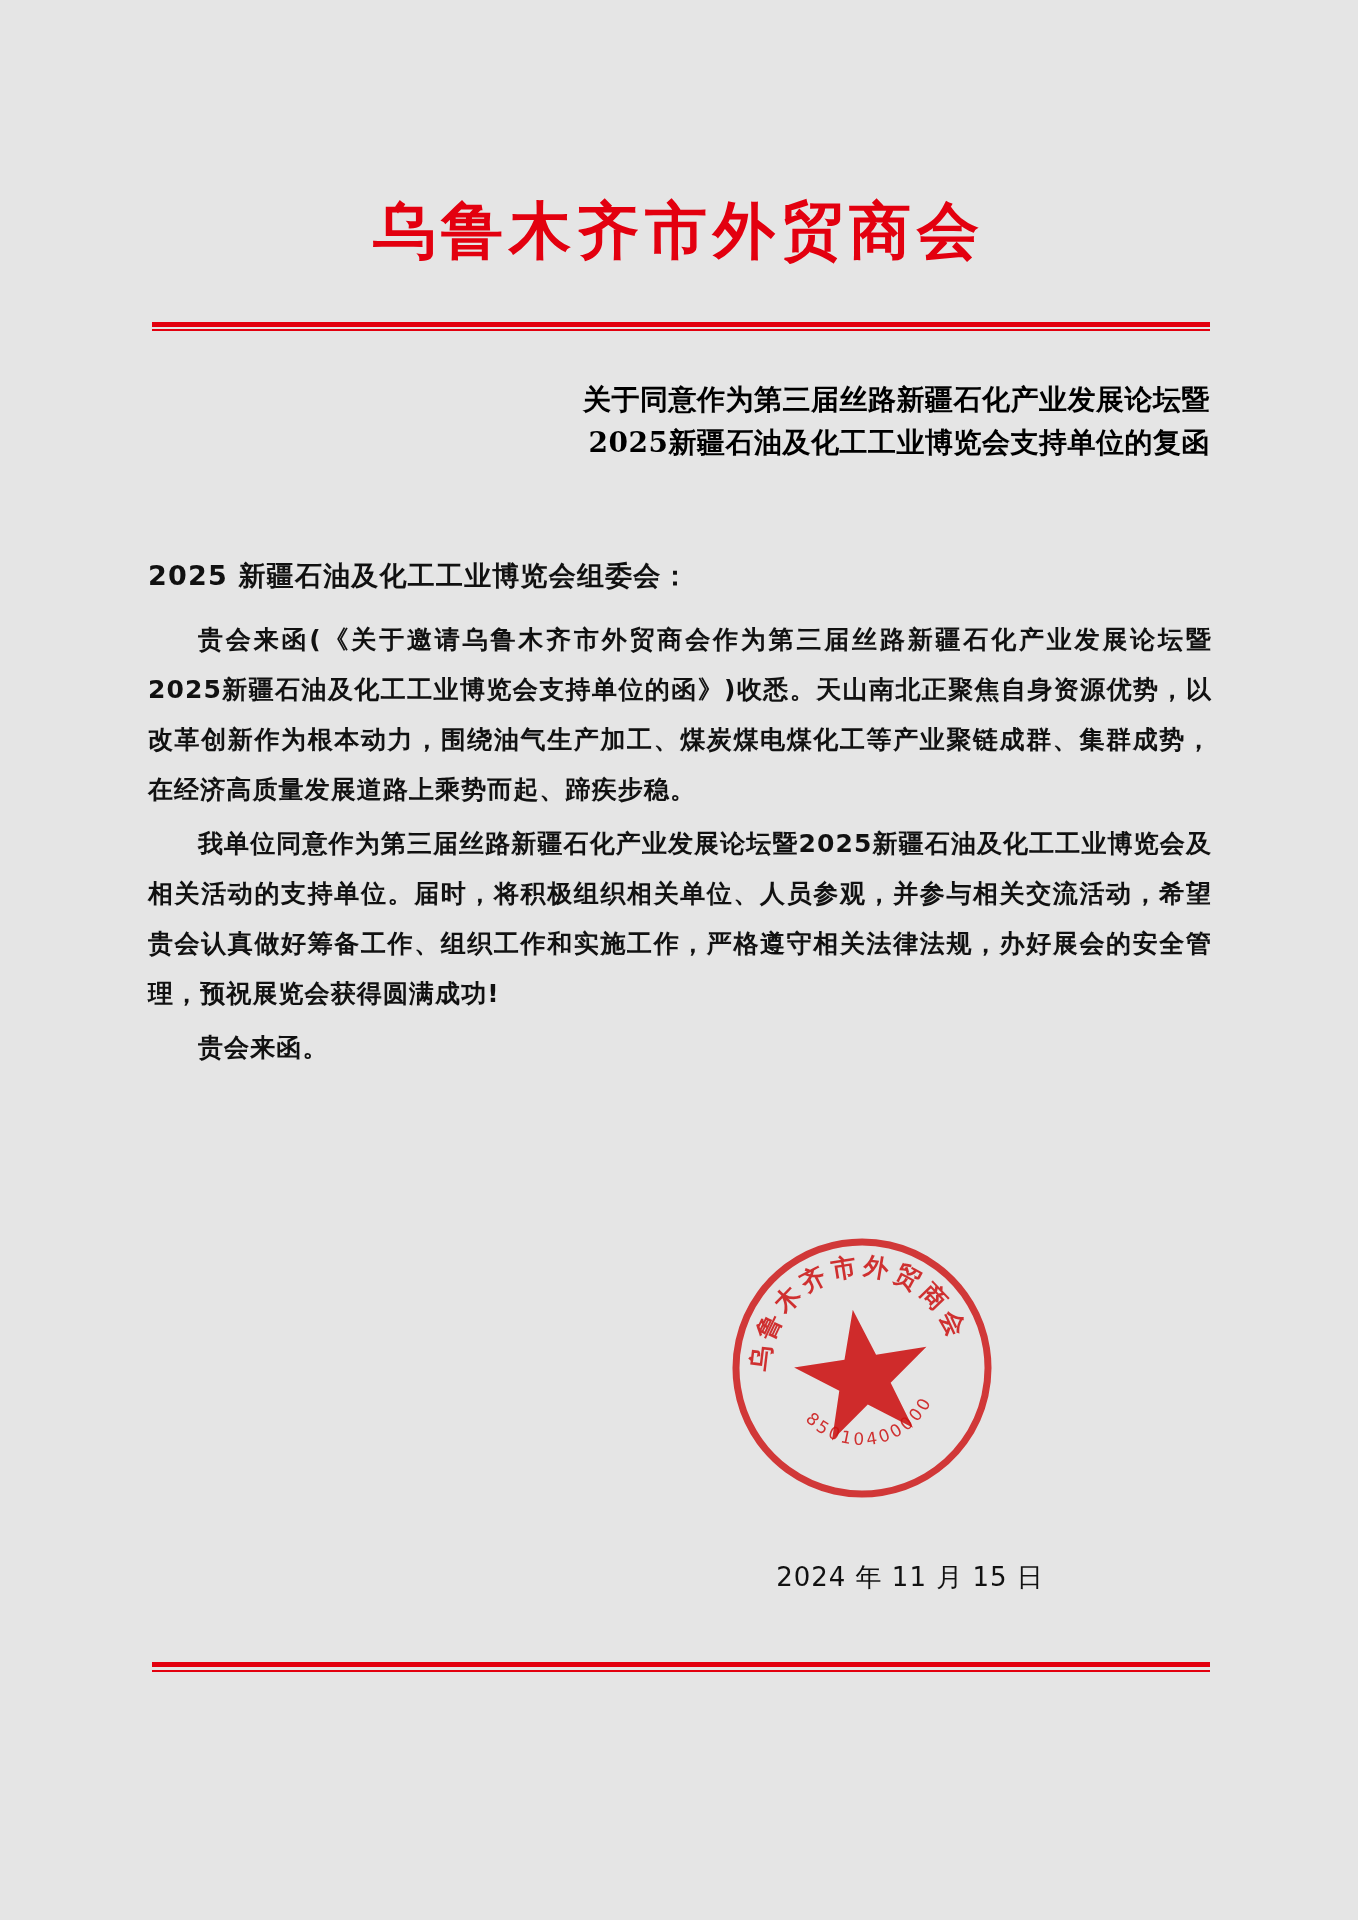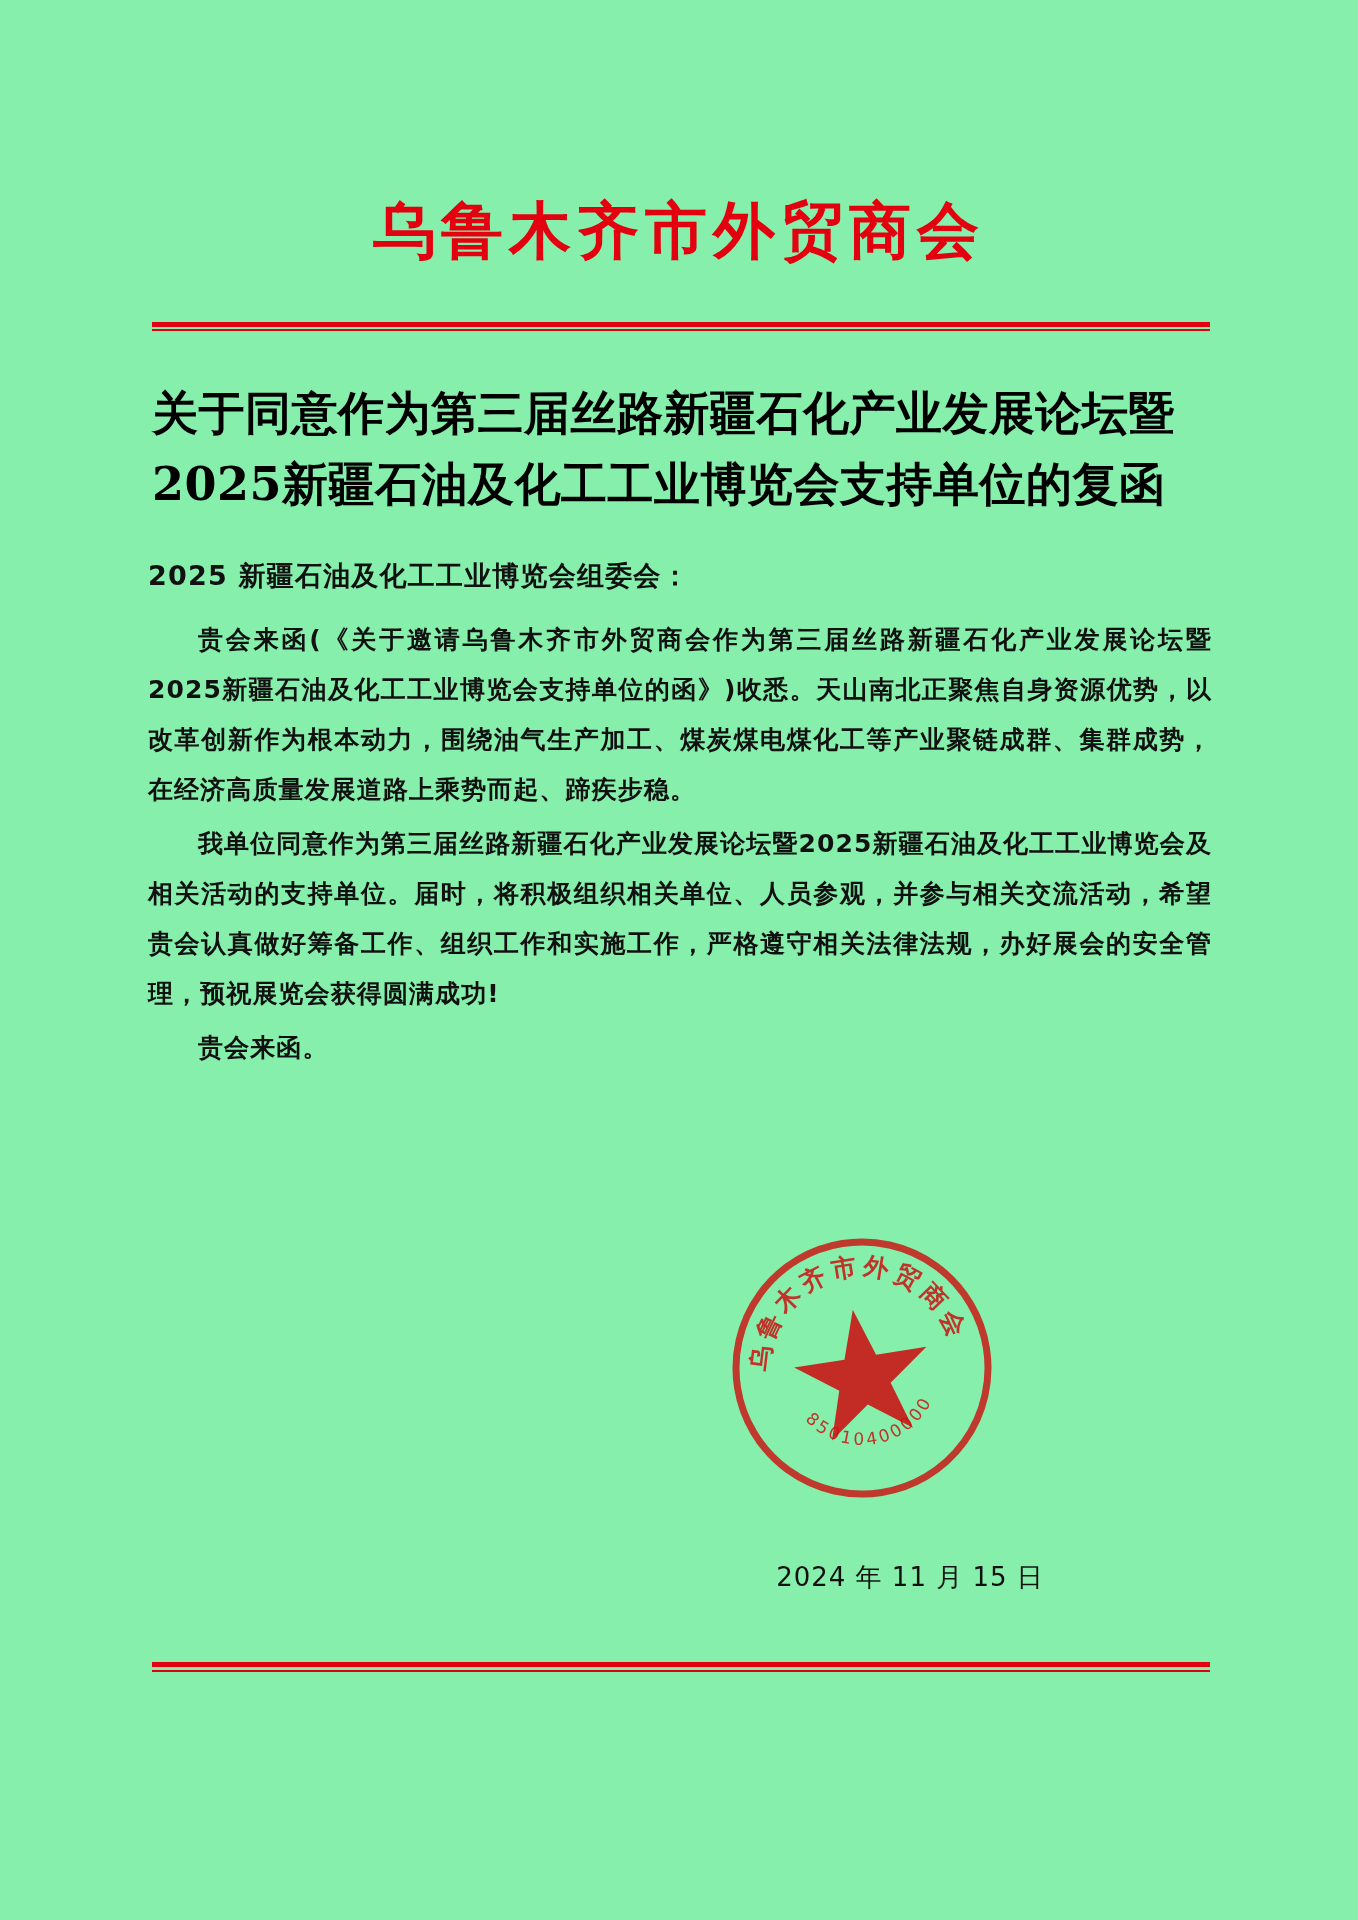--- a/index.html
+++ b/index.html
@@ -14,21 +14,21 @@
     font-family: "Liberation Serif", serif;
     color: #111;
     overflow: hidden;
   }
 
   .page {
     position: absolute;
     left: 0; top: 0;
     width: 1358px;
     height: 1920px;
-    background: #86efac;
+    background: #e5e5e5;
   }
 
   
   .letterhead {
     position: absolute;
     left: 0;
     top: 196px;
     width: 1358px;
     text-align: center;
   }
@@ -63,24 +63,24 @@
     border-bottom: 2px solid #e3000f;
     box-sizing: border-box;
   }
 
   
   .doc-title {
     position: absolute;
     left: 152px;
     top: 378px;
     width: 1058px;
-    text-align: left;
+    text-align: right;
     font-family: "DejaVu Serif", serif;
     font-weight: bold;
-    font-size: 46px;
+    font-size: 28px;
     line-height: 1.55;
     letter-spacing: 0.5px;
     color: #000;
   }
   .doc-title .line {
     display: block;
     white-space: nowrap;
   }
 
   

